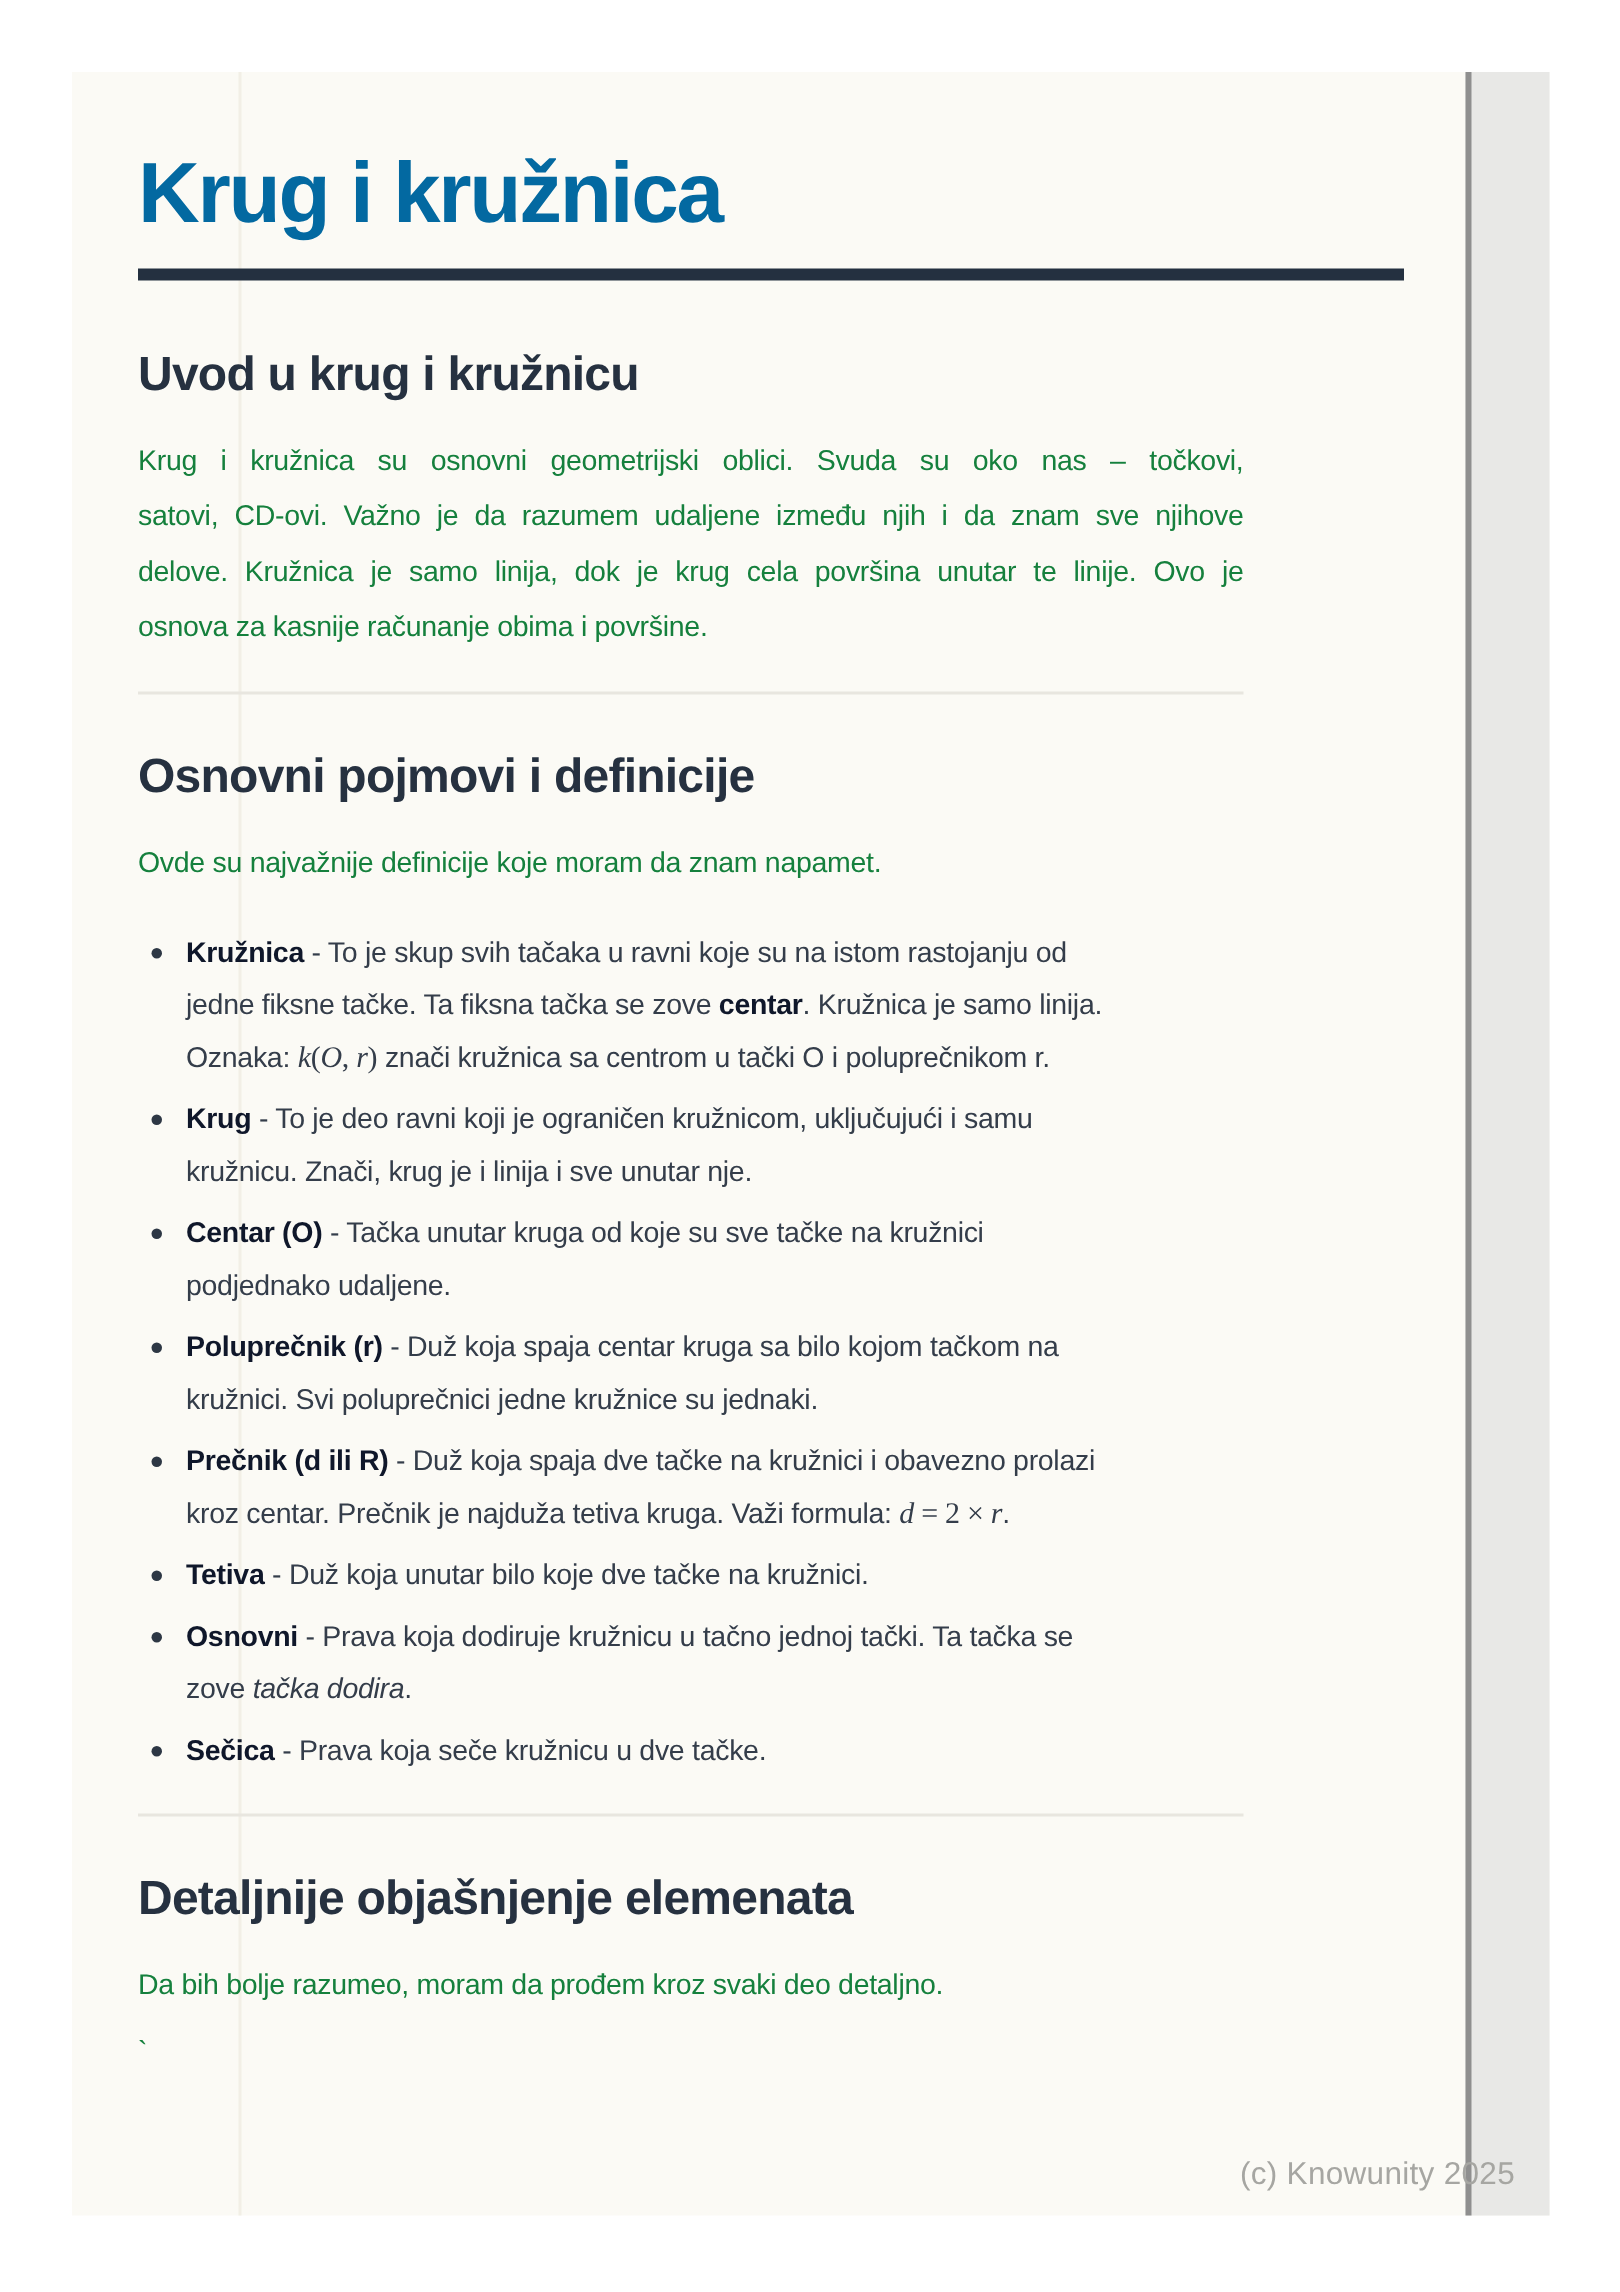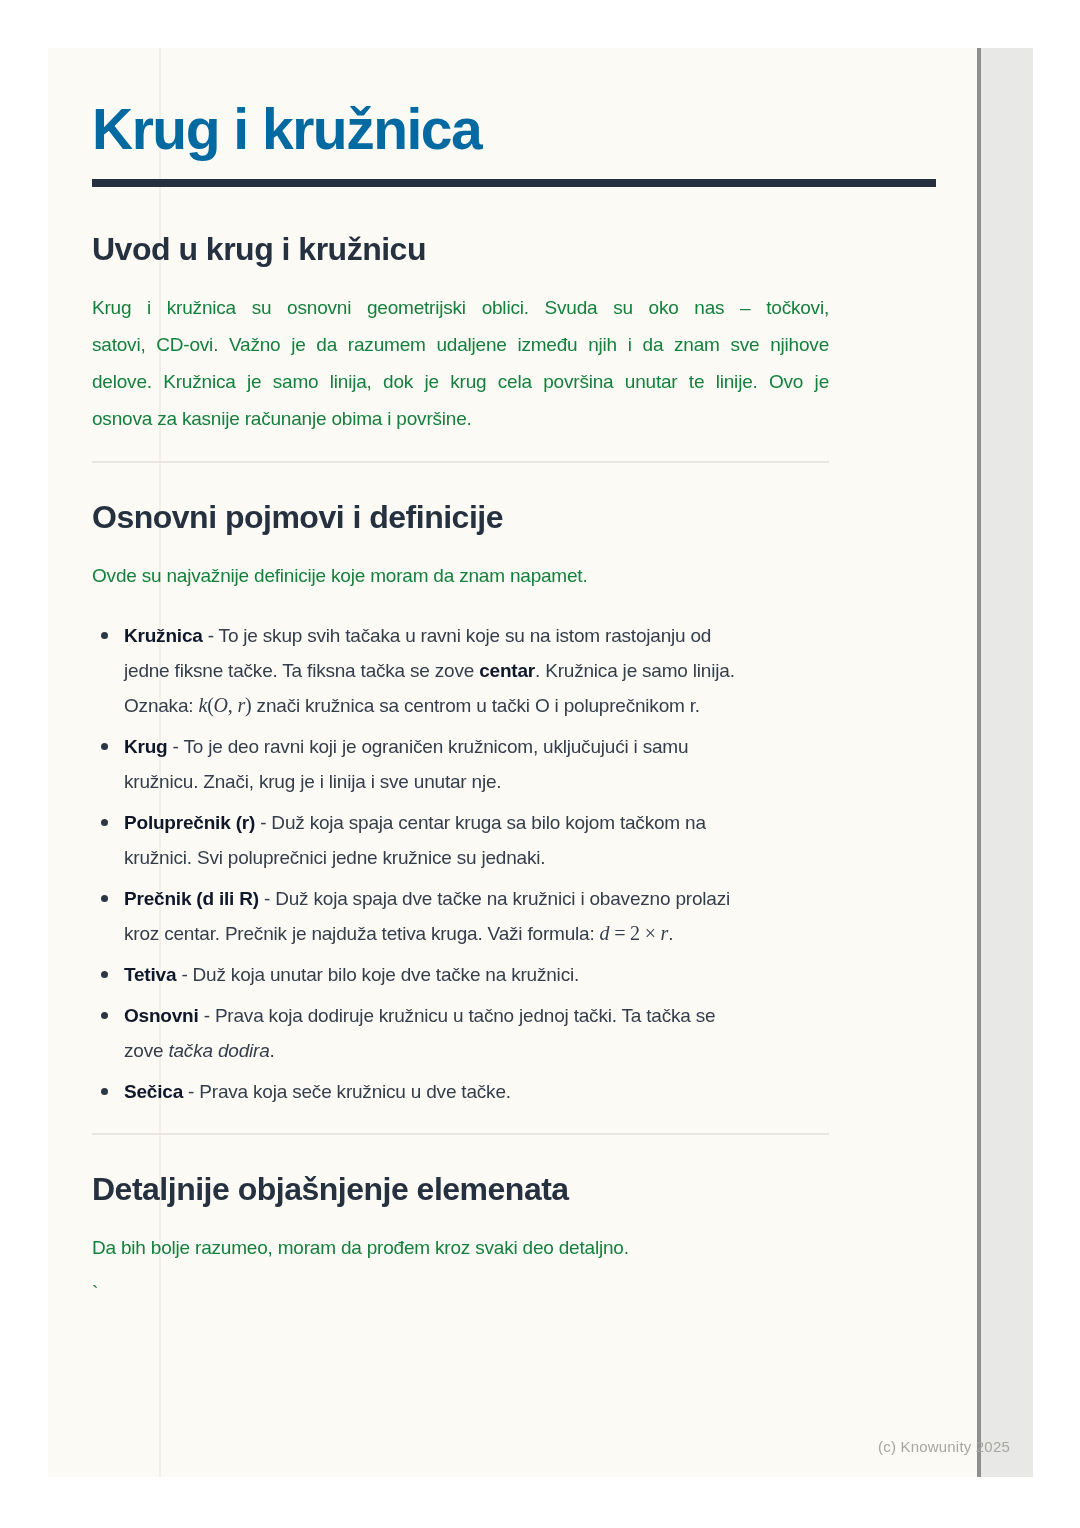--- a/index.html
+++ b/index.html
@@ -97,21 +97,21 @@
   .math {
     font-family: Liberation Serif, serif;
     font-size: 20px;
   }
   .math i { font-style: italic; }
 
   .stray { margin-top: 8px; }
 
   .footer {
     position: absolute; right: 23px; top: 1390px;
-    font-size: 15px; letter-spacing: 0.2px;
+    font-size: 21px; letter-spacing: 0.2px;
     color: #a6a6a2;
     z-index: 3;
   }
 </style>
 </head>
 <body>
 
 <div class="canvas">
   <div class="page">
     <div class="margin-line"></div>
@@ -132,20 +132,22 @@
       <div class="divider"></div>
 
       <h2 class="tight">Osnovni pojmovi i definicije</h2>
       <p class="para">Ovde su najvažnije definicije koje moram da znam napamet.</p>
       <ul class="definitions" id="definitions-list">
           <li><span class="dot"></span><strong class="term">Kružnica</strong><span class="seg-normal"> - To je skup svih tačaka u ravni koje su na istom rastojanju od
 jedne fiksne tačke. Ta fiksna tačka se zove </span><span class="seg-bold">centar</span><span class="seg-normal">. Kružnica je samo linija.
 Oznaka: </span><span class="math"><i>k</i><span>(</span><i>O</i><span>, </span><i>r</i><span>)</span></span><span class="seg-normal"> znači kružnica sa centrom u tački O i poluprečnikom r.</span></li>
           <li><span class="dot"></span><strong class="term">Krug</strong><span class="seg-normal"> - To je deo ravni koji je ograničen kružnicom, uključujući i samu
 kružnicu. Znači, krug je i linija i sve unutar nje.</span></li>
+          <li><span class="dot"></span><strong class="term">Centar (O)</strong><span class="seg-normal"> - Tačka unutar kruga od koje su sve tačke na kružnici
+podjednako udaljene.</span></li>
           <li><span class="dot"></span><strong class="term">Poluprečnik (r)</strong><span class="seg-normal"> - Duž koja spaja centar kruga sa bilo kojom tačkom na
 kružnici. Svi poluprečnici jedne kružnice su jednaki.</span></li>
           <li><span class="dot"></span><strong class="term">Prečnik (d ili R)</strong><span class="seg-normal"> - Duž koja spaja dve tačke na kružnici i obavezno prolazi
 kroz centar. Prečnik je najduža tetiva kruga. Važi formula: </span><span class="math"><i>d</i><span> = 2 × </span><i>r</i></span><span class="seg-normal">.</span></li>
           <li><span class="dot"></span><strong class="term">Tetiva</strong><span class="seg-normal"> - Duž koja unutar bilo koje dve tačke na kružnici.</span></li>
           <li><span class="dot"></span><strong class="term">Osnovni</strong><span class="seg-normal"> - Prava koja dodiruje kružnicu u tačno jednoj tački. Ta tačka se
 zove </span><span class="seg-italic">tačka dodira</span><span class="seg-normal">.</span></li>
           <li><span class="dot"></span><strong class="term">Sečica</strong><span class="seg-normal"> - Prava koja seče kružnicu u dve tačke.</span></li>
         </ul>
 

